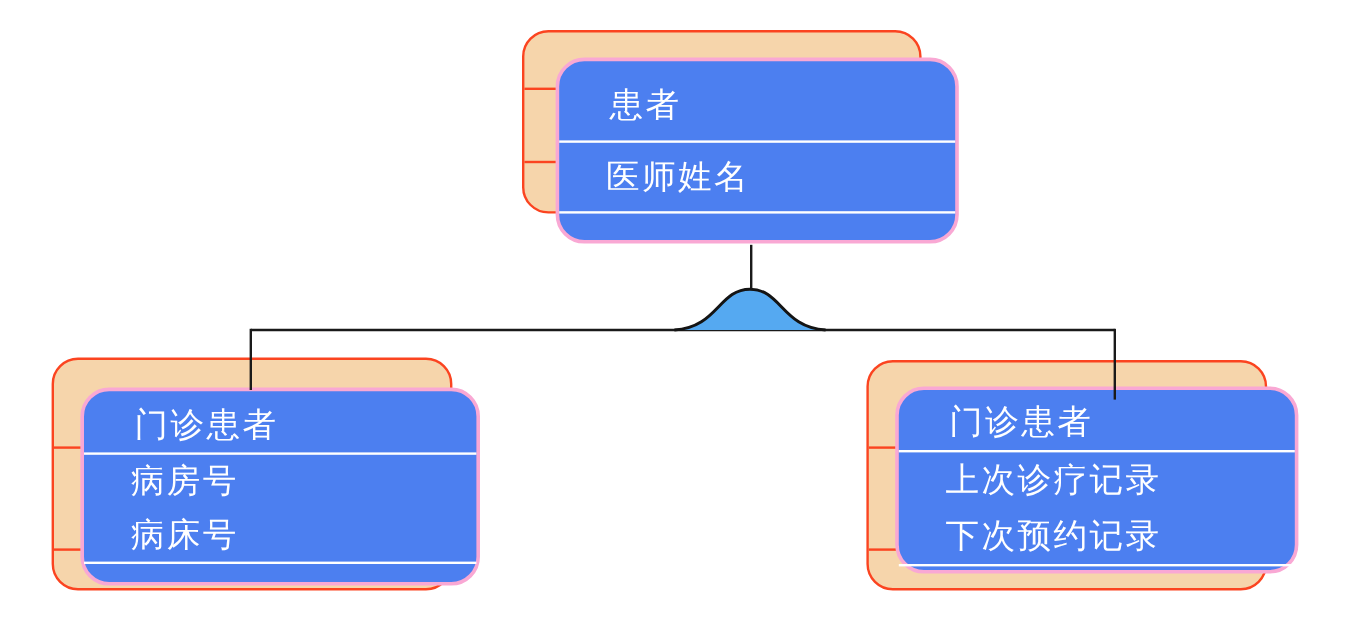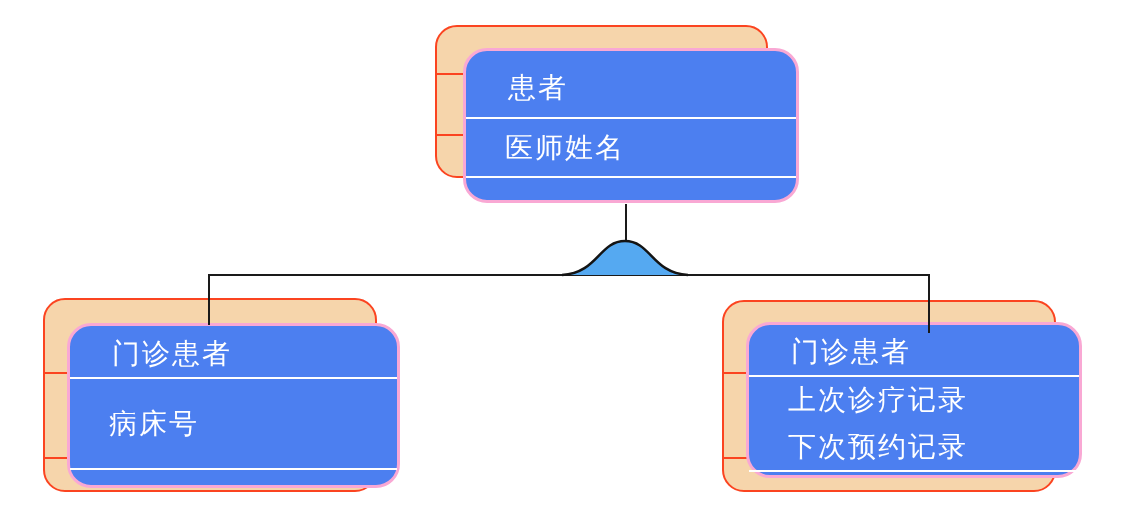--- a/index.html
+++ b/index.html
@@ -77,20 +77,21 @@
   </div>
 
   <div class="shadow-card" id="card-inpatient">
     <div class="card-line l1"></div>
     <div class="card-line l2"></div>
   </div>
   <div class="entity" id="entity-inpatient">
     <div class="row-title">门诊患者</div>
     <div class="divider"></div>
     <div class="attrs">
+      <div class="attr">病房号</div>
       <div class="attr">病床号</div>
     </div>
     <div class="divider"></div>
     <div class="spacer"></div>
   </div>
 
   <div class="shadow-card" id="card-outpatient">
     <div class="card-line l1"></div>
     <div class="card-line l2"></div>
   </div>

